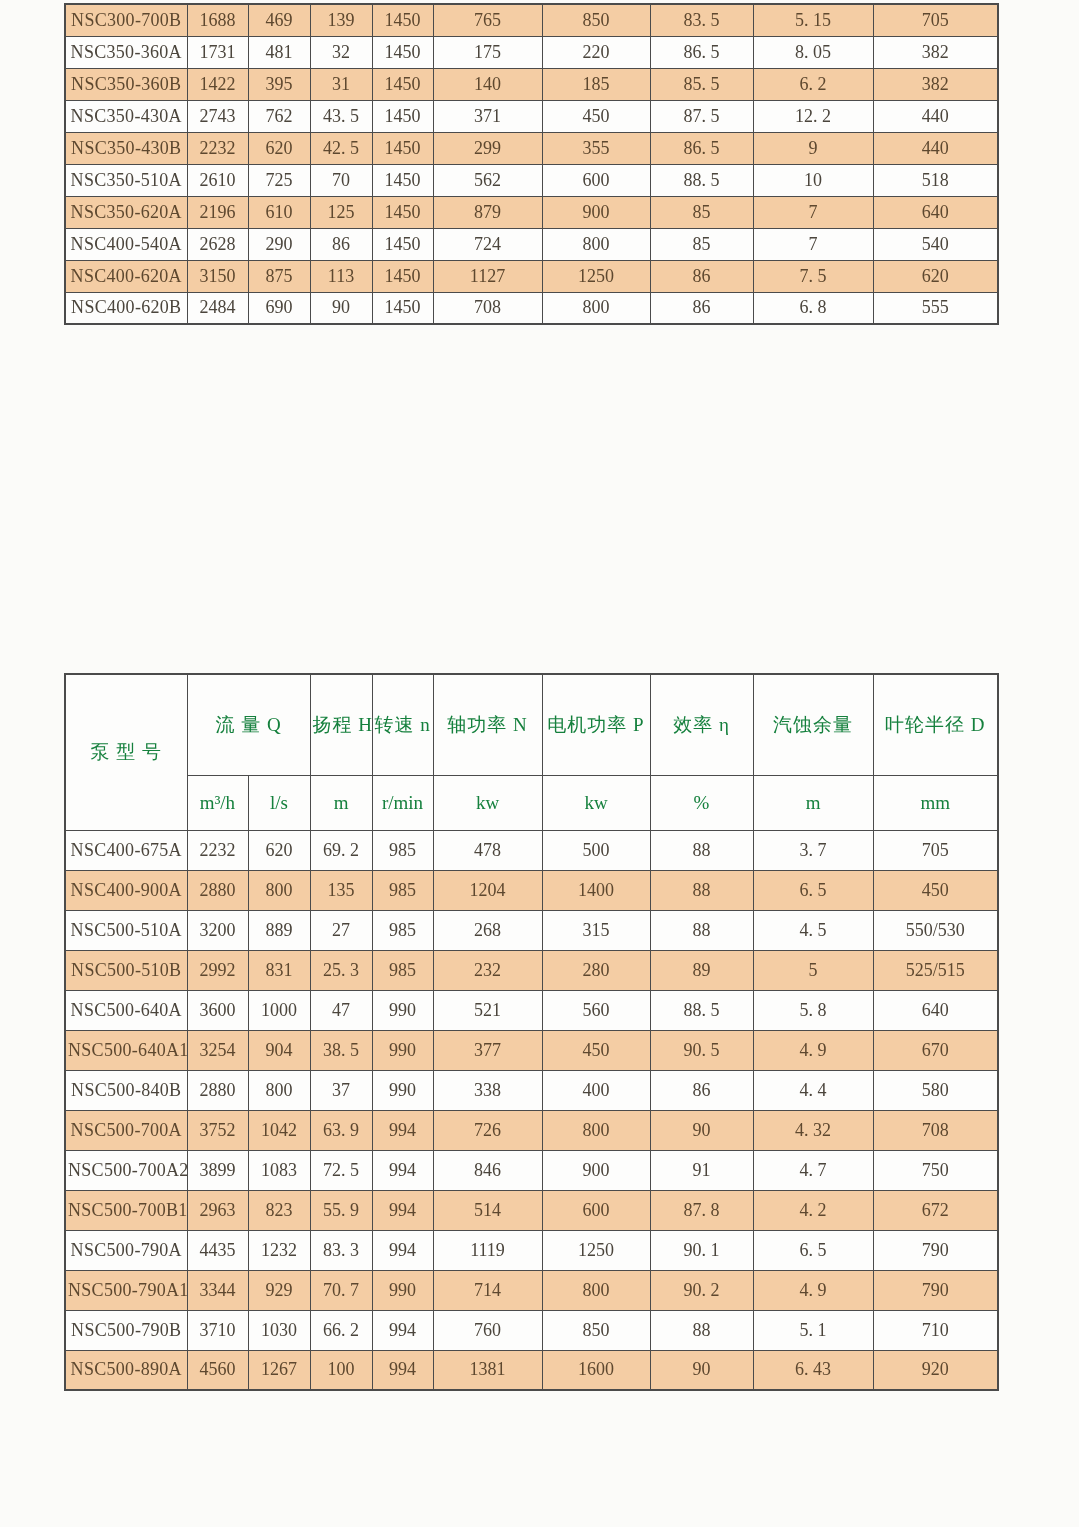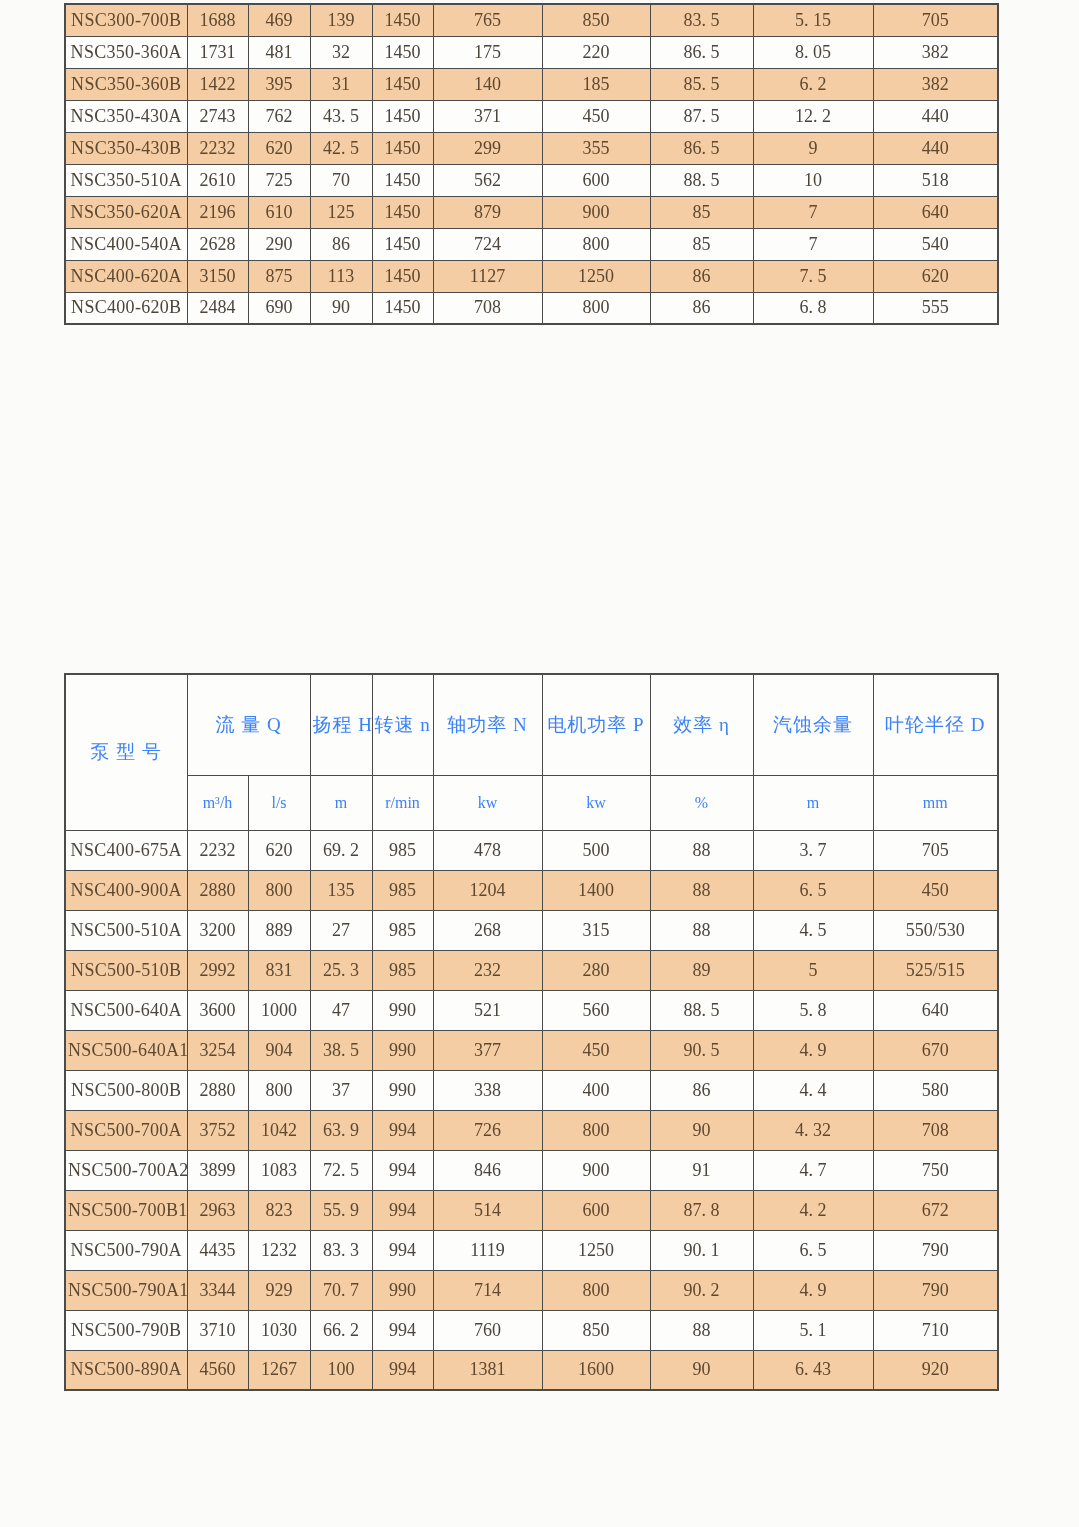--- a/index.html
+++ b/index.html
@@ -37,22 +37,22 @@
     overflow:hidden;
     white-space:nowrap;
   }
   table.pump{border:2.2px solid var(--border);}
   #table1{left:64px;top:3px;}
   #table2{left:64px;top:673px;}
   #table1 tbody tr{height:32px;}
   #table2 tbody tr{height:40px;}
   #table2 thead tr.h1{height:101px;}
   #table2 thead tr.h2{height:55px;}
-  #table2 thead th{font-size:19px;color:#3b82f6;letter-spacing:1px;}
-  #table2 thead tr.h2 th{font-size:16px;letter-spacing:0;}
+  #table2 thead th{font-size:19px;color:#15803d;letter-spacing:1px;}
+  #table2 thead tr.h2 th{font-size:19px;letter-spacing:0;}
   td.model{font-size:16.5px;letter-spacing:.3px;}
   
   #table1 tbody tr:nth-child(odd) td,
   #table2 tbody tr:nth-child(even) td{
     background:var(--orange);
     color:var(--ink-orange);
   }
 </style>
 </head>
 <body style="background: rgb(251, 251, 249);">
@@ -298,21 +298,21 @@
         <td>904</td>
         <td>38. 5</td>
         <td>990</td>
         <td>377</td>
         <td>450</td>
         <td>90. 5</td>
         <td>4. 9</td>
         <td>670</td>
       </tr>
       <tr>
-        <td class="model">NSC500-800B</td>
+        <td class="model">NSC500-840B</td>
         <td>2880</td>
         <td>800</td>
         <td>37</td>
         <td>990</td>
         <td>338</td>
         <td>400</td>
         <td>86</td>
         <td>4. 4</td>
         <td>580</td>
       </tr>

